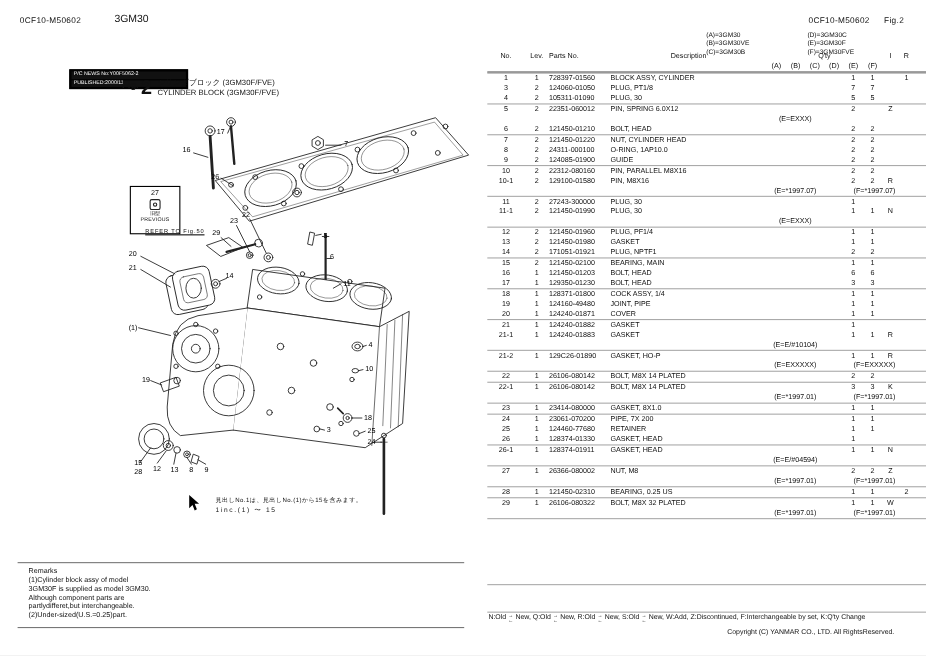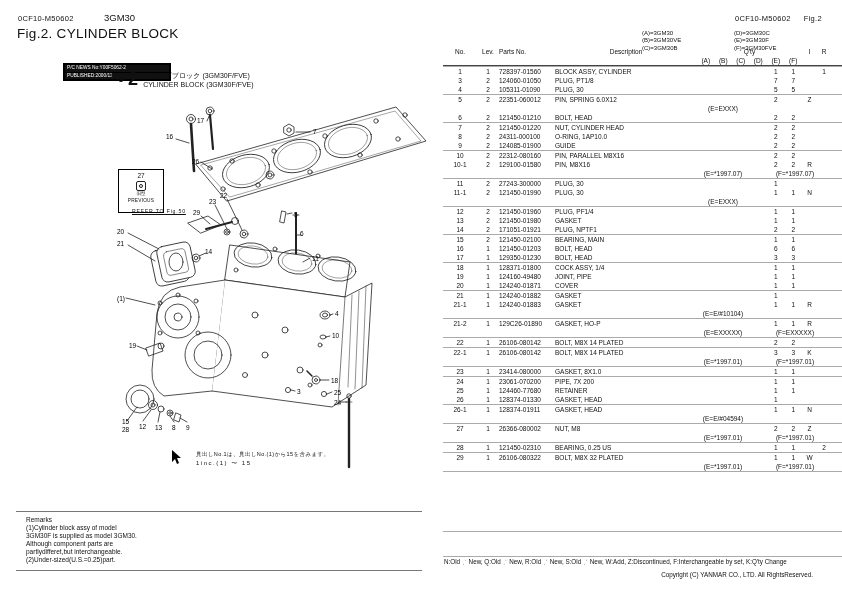--- a/index.html
+++ b/index.html
@@ -58,21 +58,20 @@
   #copyright{position:absolute;left:443px;top:571px;width:370px;text-align:right;font-size:6.3px;}
   svg{display:block;}
 </style>
 </head>
 <body>
 
 <div id="page">
 
   <span class="abs doc-no" style="left:18px;top:14px;">0CF10-M50602</span>
   <span class="abs model-no" style="left:104px;top:12px;">3GM30</span>
-  <div class="abs page-title" style="left:17px;top:26px;">Fig.2.  CYLINDER BLOCK</div>
 
   <div class="abs doc-no" style="left:735px;top:14px;display:flex;gap:13px;">
     <span>0CF10-M50602</span>
     <span>Fig.2</span>
   </div>
 
   <div class="abs codes" style="left:642px;top:30px;"><span style="display: block;">(A)=3GM30</span><span style="display: block;">(B)=3GM30VE</span><span style="display: block;">(C)=3GM30B</span></div>
   <div class="abs codes" style="left:734px;top:30px;"><span style="display: block;">(D)=3GM30C</span><span style="display: block;">(E)=3GM30F</span><span style="display: block;">(F)=3GM30FVE</span></div>
 
   <div class="abs newsbox" style="left:63px;top:63px;">

